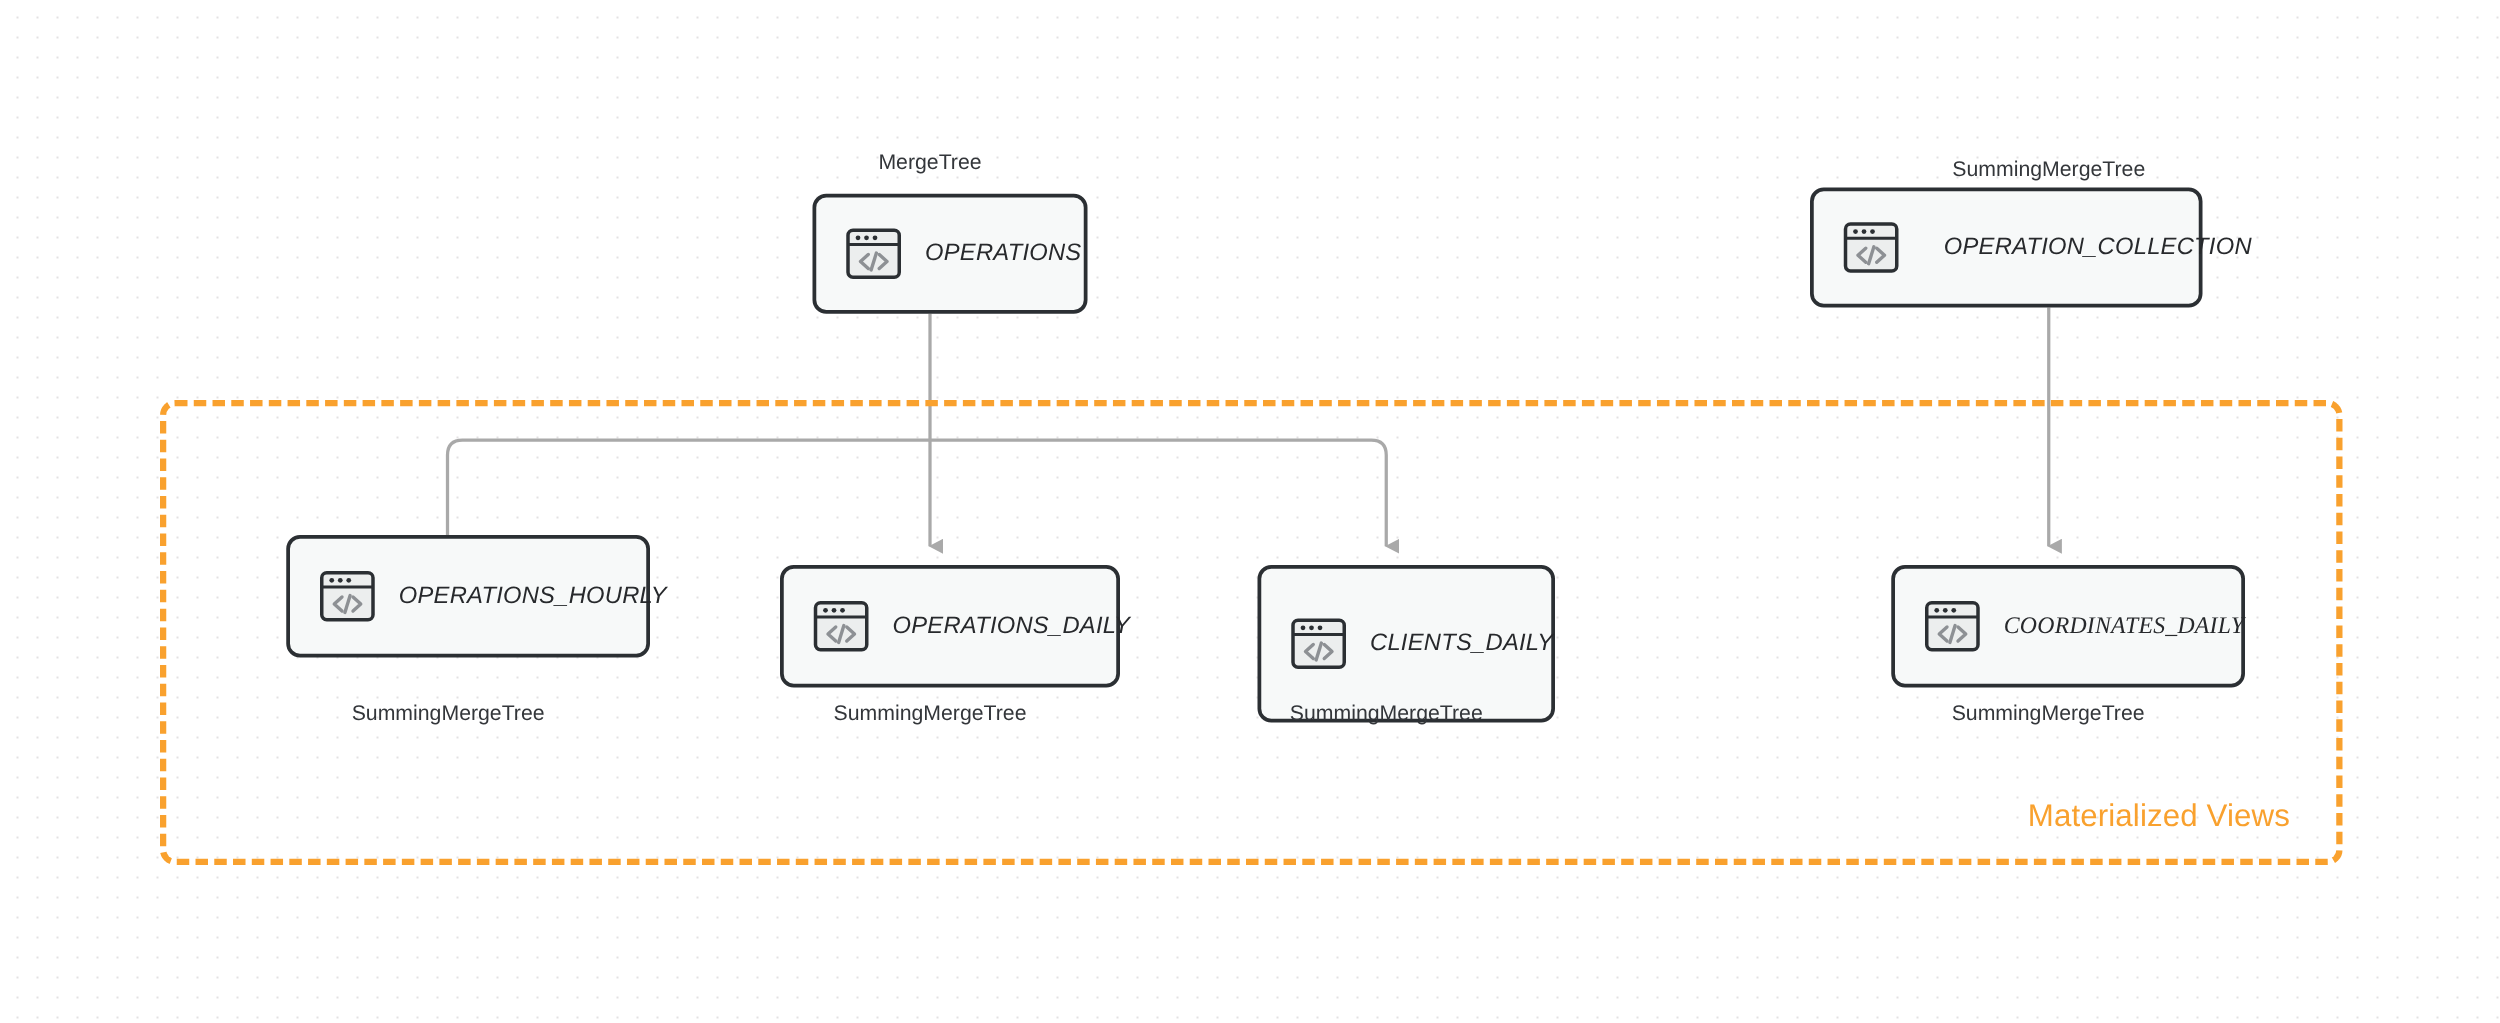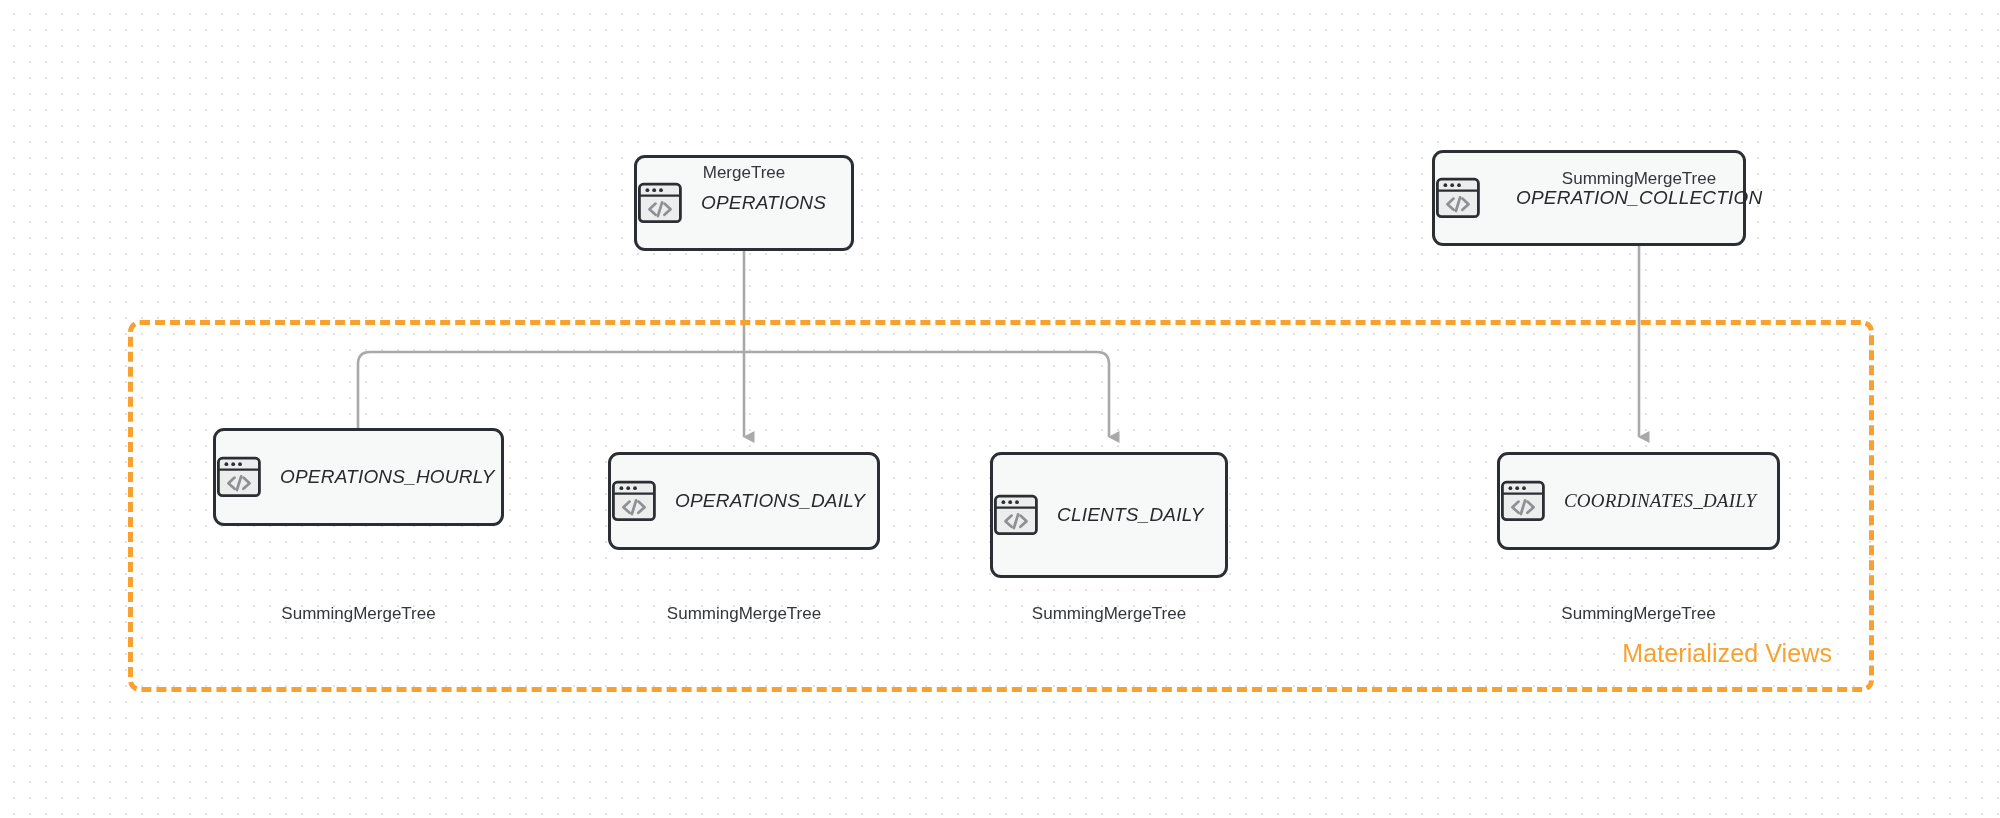--- a/index.html
+++ b/index.html
@@ -43,20 +43,22 @@
 
   
   .node {
     position: absolute;
     box-sizing: border-box;
     border: 3px solid #2b2f33;
     border-radius: 11px;
     background: #f7f9f9;
     display: flex;
     align-items: center;
+    padding-left: 23px;
+    margin-left: 16px;
   }
   .node-icon {
     flex: 0 0 auto;
     width: 46px;
     height: 46px;
     margin-right: 18px;
   }
   .node-label {
     font-style: italic;
     font-size: 19px;
@@ -65,21 +67,20 @@
     white-space: nowrap;
   }
 
   
   .caption {
     position: absolute;
     font-size: 17px;
     color: #33363a;
     white-space: nowrap;
     text-align: center;
-    margin-top: 43px;
   }
 </style>
 </head>
 <body>
 
 <div id="canvas">
 
   <svg id="wires" viewBox="0 0 2000 818" xmlns="http://www.w3.org/2000/svg">
     <defs>
       <marker id="arrow" viewBox="0 0 12 12" refX="6" refY="10.5" markerWidth="12" markerHeight="12" orient="auto-start-reverse" markerUnits="userSpaceOnUse">

